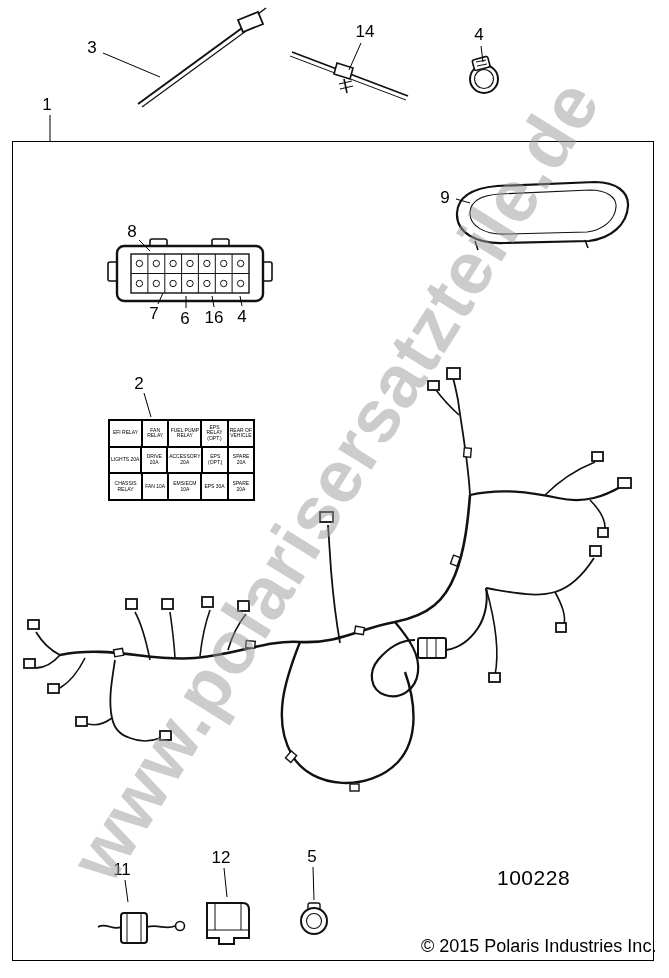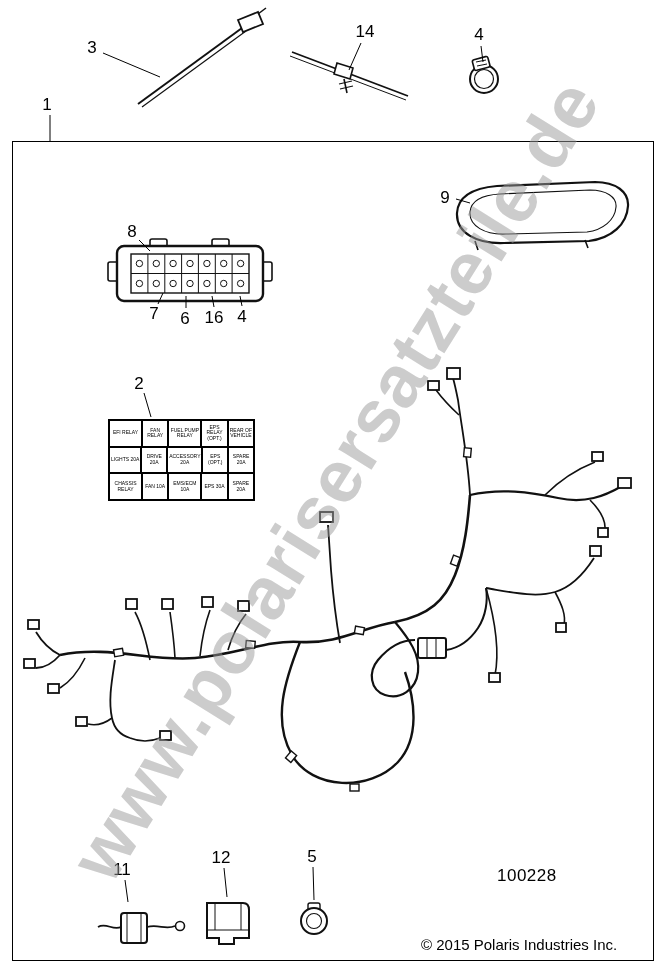--- a/index.html
+++ b/index.html
@@ -11,22 +11,22 @@
   .art{position:absolute;left:0;top:0;z-index:10;}
   .co{position:absolute;transform:translate(-50%,-50%);font-size:17px;line-height:1;
       color:#000;z-index:22;}
   .fuse-label{position:absolute;left:108px;top:419px;width:147px;height:82px;
       border:1.5px solid #000;display:flex;flex-direction:column;background:#fff;z-index:15;}
   .fl-row{flex:1;display:flex;}
   .fl-cell{flex:1;border:0.5px solid #000;font-size:5px;line-height:1.15;display:flex;
       align-items:center;justify-content:center;text-align:center;padding:1px;
       font-family:"Liberation Sans",sans-serif;color:#000;}
   .fl-wide{flex:1.3;}
-  .pn{position:absolute;left:497px;top:866px;font-size:17px;letter-spacing:.5px;z-index:22;}
-  .cp{position:absolute;left:421px;top:936px;font-size:15px;z-index:22;}
+  .pn{position:absolute;left:497px;top:866px;font-size:21px;letter-spacing:.5px;z-index:22;}
+  .cp{position:absolute;left:421px;top:936px;font-size:18px;z-index:22;}
   .watermark{position:absolute;left:335px;top:480px;
       transform:translate(-50%,-50%) rotate(-58deg);
       font-family:"Liberation Sans",sans-serif;font-weight:bold;font-size:74px;
       letter-spacing:1px;color:#9a9a9a;opacity:.5;white-space:nowrap;z-index:40;
       pointer-events:none;}
 </style>
 </head>
 <body>
 
 <div class="page">

